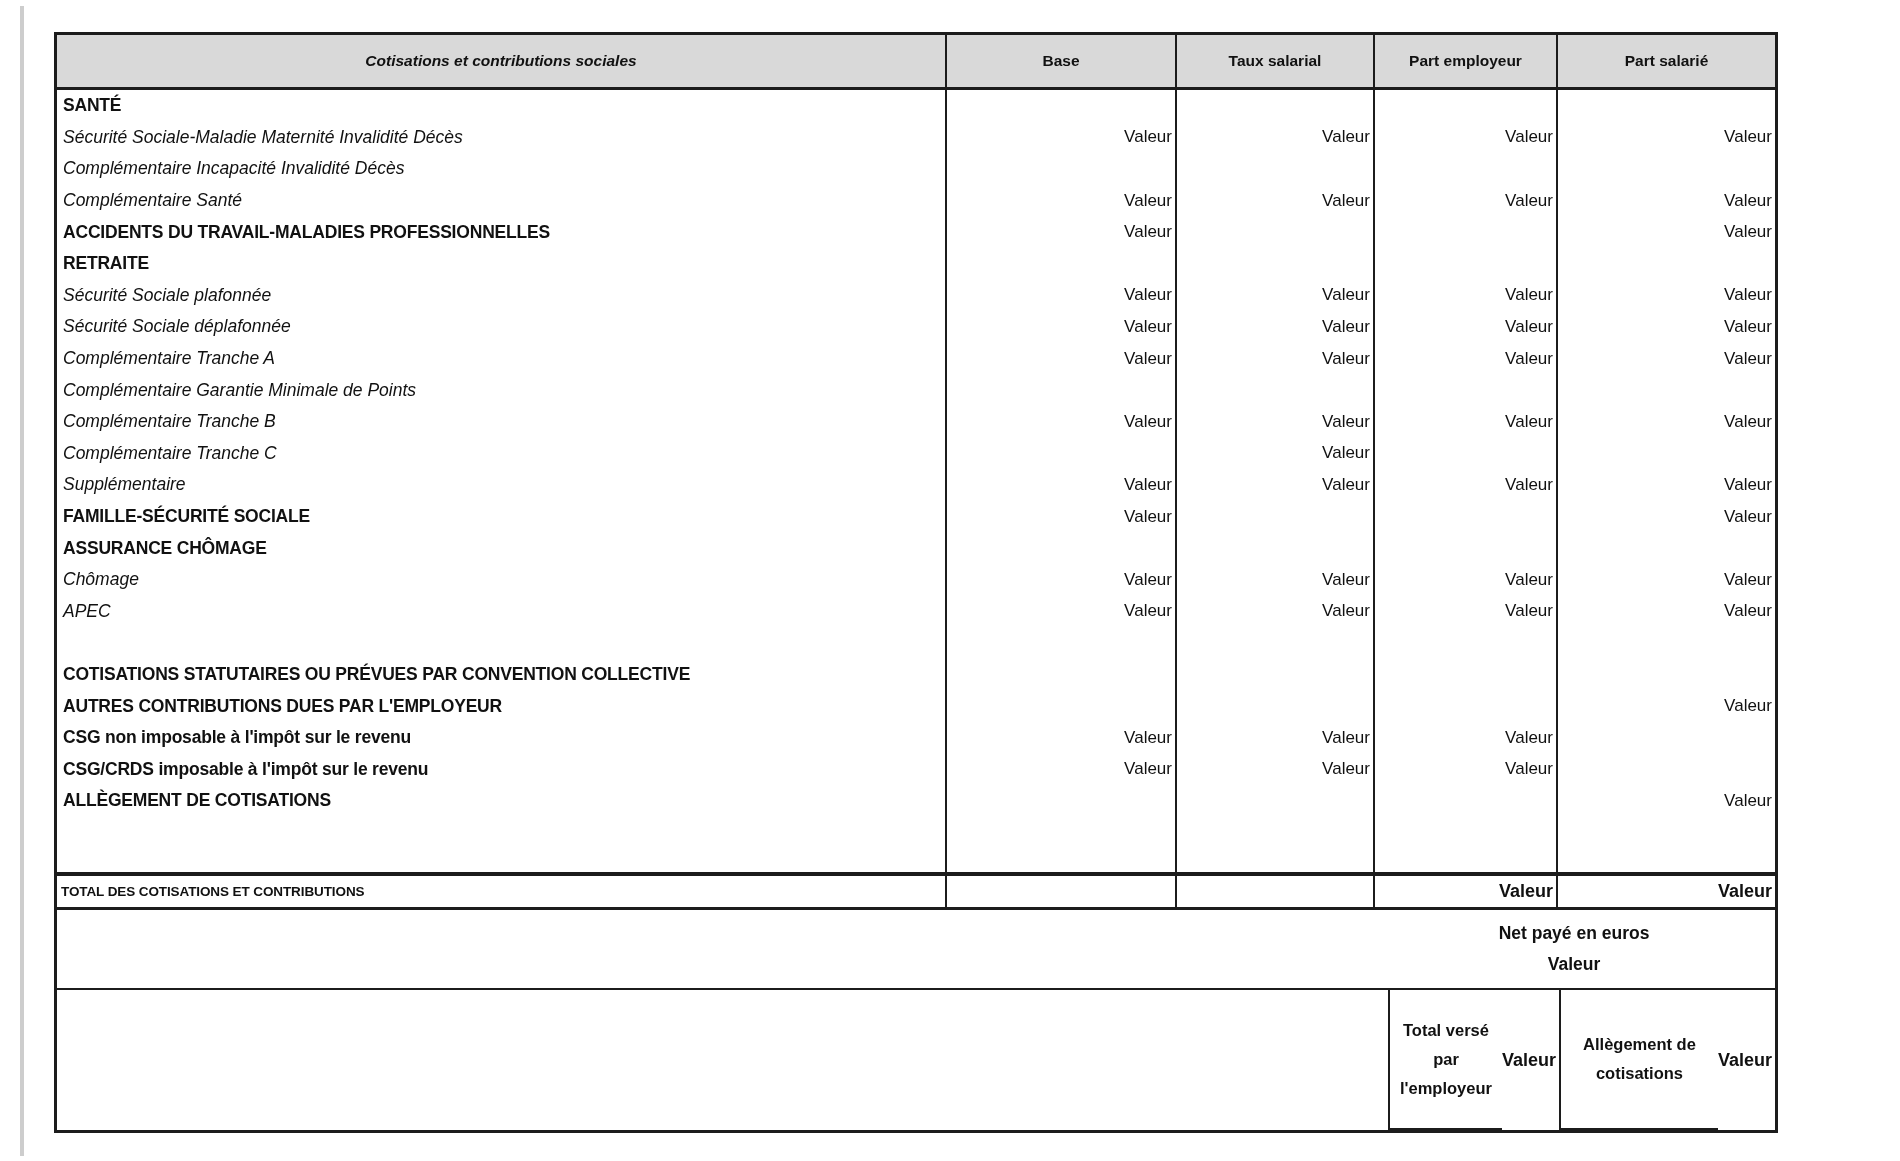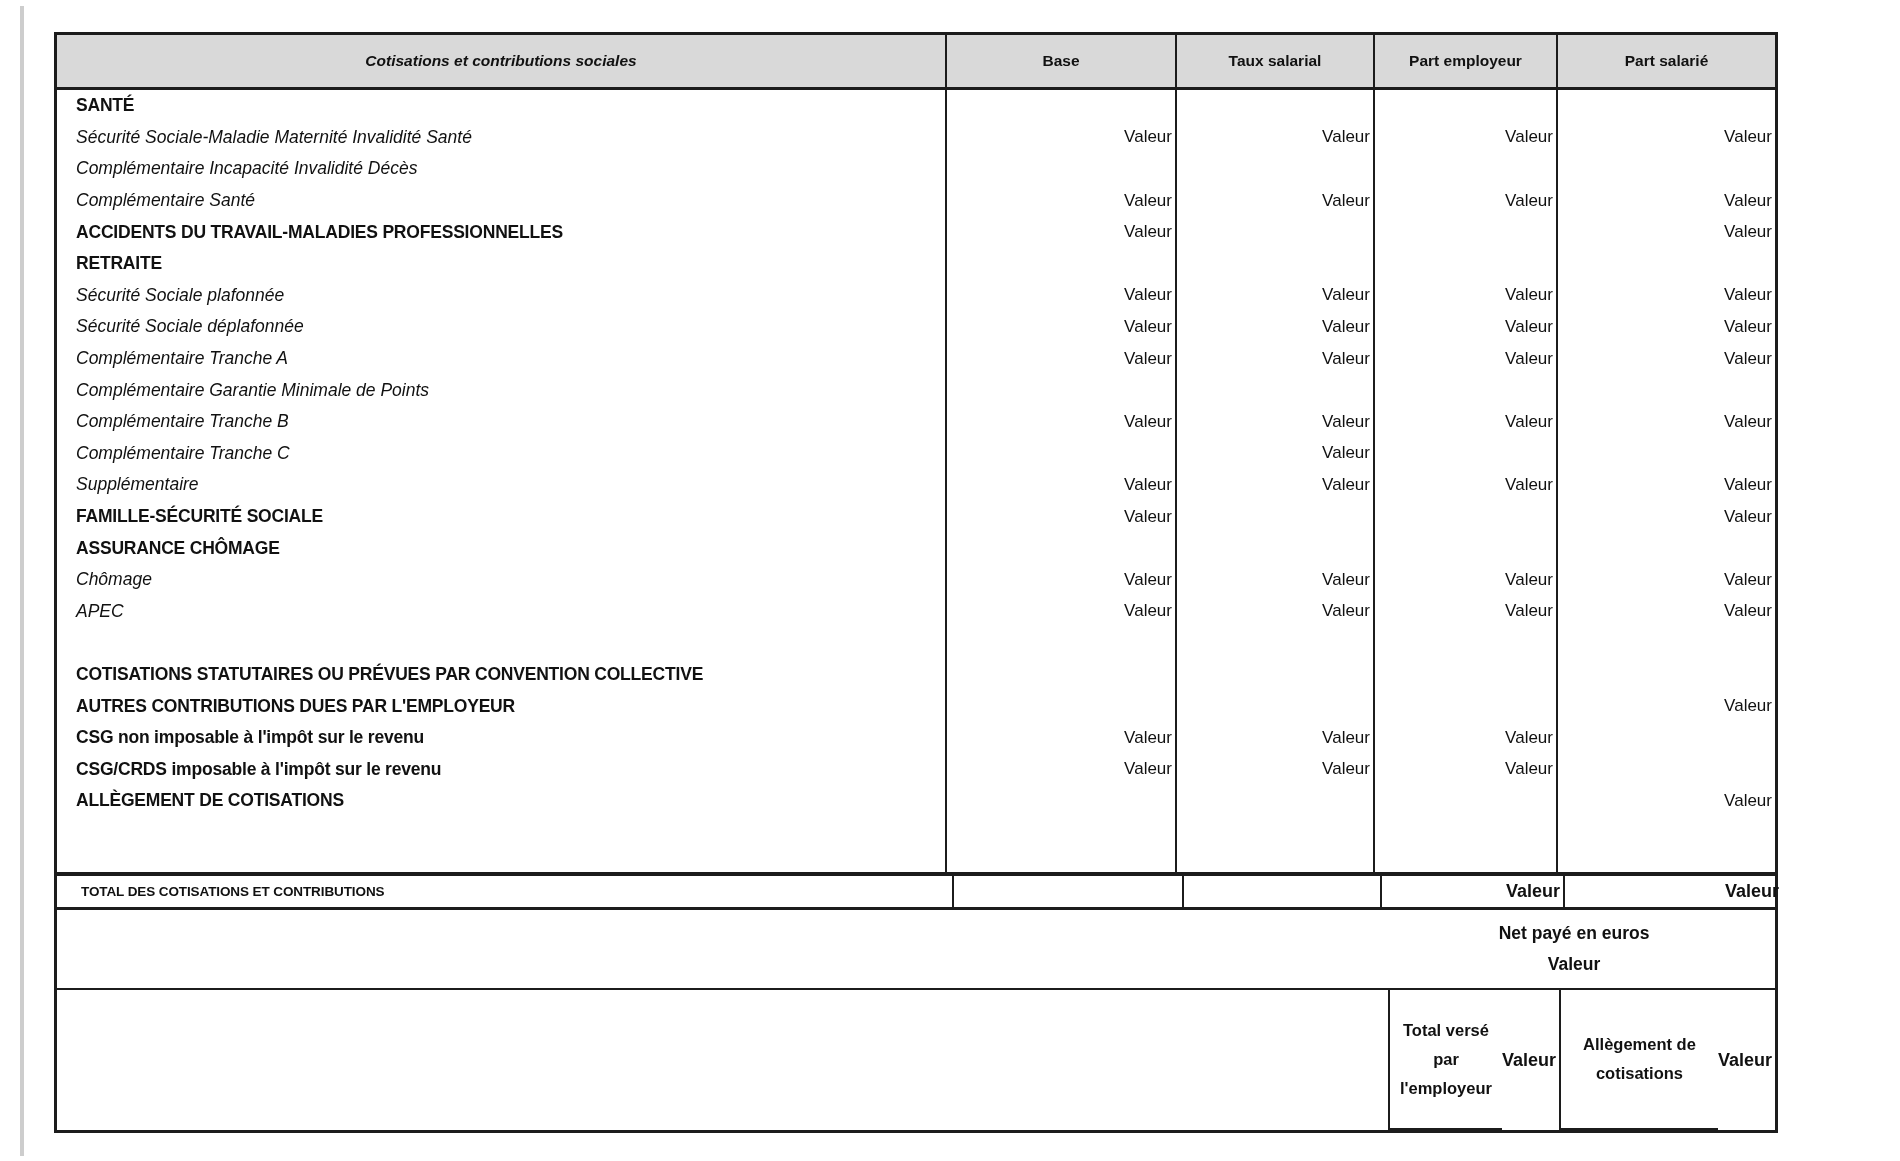--- a/index.html
+++ b/index.html
@@ -24,27 +24,27 @@
   .hdr-cell{display:flex;align-items:center;justify-content:center;
     font-weight:bold;font-size:15.5px;box-sizing:border-box;height:100%;}
   .hdr-cell.first{font-style:italic;}
   .hdr-cell.sep{border-left:2px solid #1c1c1c;}
 
   
   .tbody{flex:0 0 782px;display:flex;flex-direction:column;overflow:hidden;}
   .row{flex:0 0 31.6px;}
   .row.fill{flex:1 1 auto;}
   .cell{height:100%;display:flex;align-items:center;box-sizing:border-box;overflow:hidden;}
-  .cell.label{padding-left:6px;font-size:17.5px;white-space:nowrap;margin-left:13px;}
+  .cell.label{padding-left:6px;font-size:17.5px;white-space:nowrap;}
   .row.bold .cell.label{font-weight:bold;letter-spacing:-0.2px;}
   .row.italic .cell.label{font-style:italic;}
   .cell.val{justify-content:flex-end;padding-right:3px;font-size:17px;border-left:2px solid #1c1c1c;}
 
   
-  .total-row{flex:0 0 38px;border-top:4px solid #1c1c1c;border-bottom:3px solid #1c1c1c;box-sizing:border-box;padding-left:7px;}
+  .total-row{flex:0 0 38px;border-top:4px solid #1c1c1c;border-bottom:3px solid #1c1c1c;box-sizing:border-box;}
   .total-row .cell.label{font-size:13.5px;font-weight:bold;padding-left:4px;letter-spacing:-0.1px;}
   .total-row .cell.val{font-weight:bold;font-size:18px;}
 
   
   .net{flex:0 0 80px;border-bottom:2px solid #1c1c1c;box-sizing:border-box;position:relative;}
   .net-block{position:absolute;left:1316px;width:402px;top:8px;text-align:center;
     font-weight:bold;font-size:17.5px;line-height:31px;}
 
   
   .bottom{flex:1 1 auto;position:relative;}
@@ -77,21 +77,21 @@
   <div class="tbody" id="tbody">
   <div class="row cols bold">
     <div class="cell label">SANTÉ</div>
     <div class="cell val"></div>
     <div class="cell val"></div>
     <div class="cell val"></div>
     <div class="cell val"></div>
   </div>
 
   <div class="row cols italic">
-    <div class="cell label">Sécurité Sociale-Maladie Maternité Invalidité Santé</div>
+    <div class="cell label">Sécurité Sociale-Maladie Maternité Invalidité Décès</div>
     <div class="cell val">Valeur</div>
     <div class="cell val">Valeur</div>
     <div class="cell val">Valeur</div>
     <div class="cell val">Valeur</div>
   </div>
 
   <div class="row cols italic">
     <div class="cell label">Complémentaire Incapacité Invalidité Décès</div>
     <div class="cell val"></div>
     <div class="cell val"></div>

